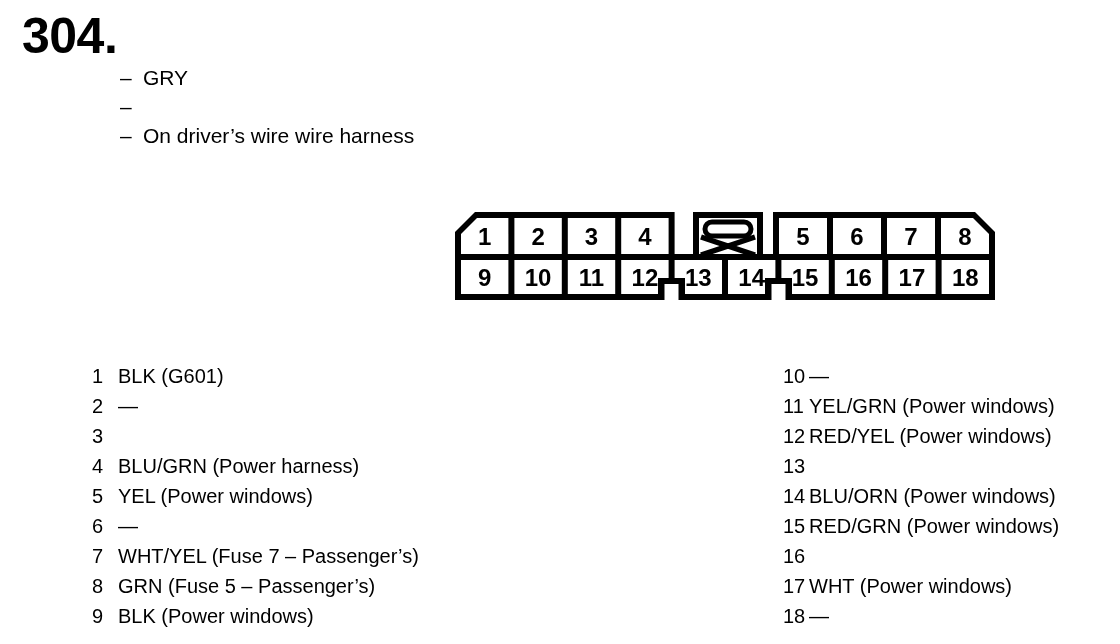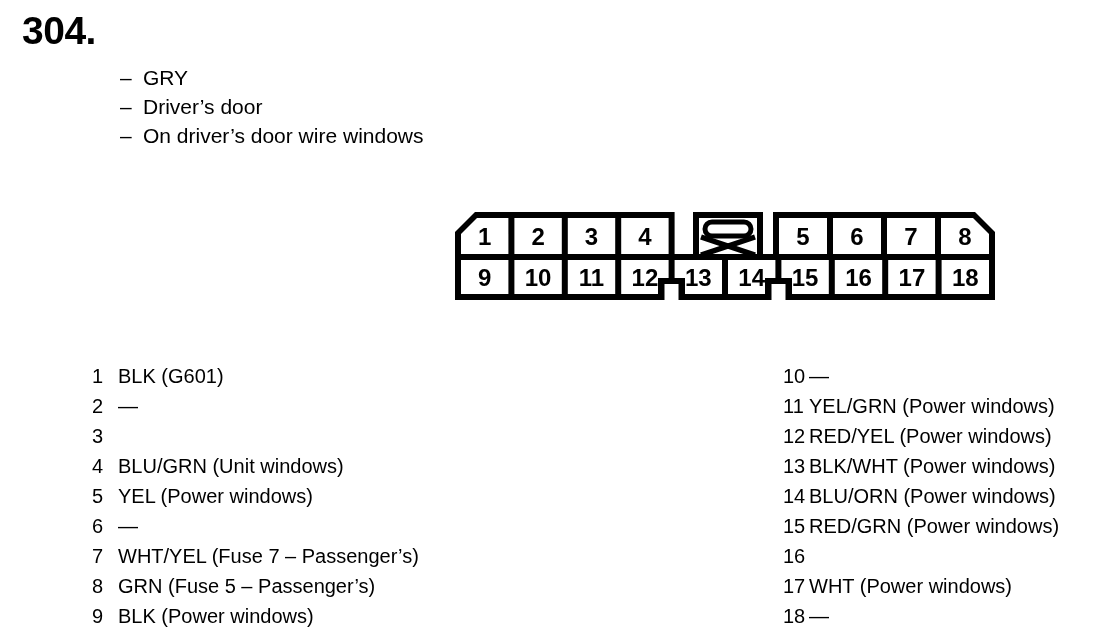--- a/index.html
+++ b/index.html
@@ -7,21 +7,21 @@
     position:relative;
     width:1120px;height:644px;
     background:#ffffff;
     color:#000;
     font-family:"Liberation Sans", sans-serif;
     overflow:hidden;
   }
   .title-row{
     position:absolute;left:22px;top:11px;
     display:flex;
-    font-weight:bold;font-size:39px;line-height:1;
+    font-weight:bold;font-size:50px;line-height:1;
     letter-spacing:-0.5px;
     white-space:nowrap;
   }
   .sec-num{width:96px;flex:none;}
   .notes{
     position:absolute;left:120px;top:63px;
     font-size:21px;line-height:29px;
   }
   .note-row{display:flex;white-space:nowrap;}
   .dash{width:23px;flex:none;}
@@ -49,25 +49,24 @@
     <span class="sec-num">304.</span>
   </div>
 
   <div class="notes">
     <div class="note-row">
       <span class="dash">–</span>
       <span>GRY</span>
     </div>
     <div class="note-row">
       <span class="dash">–</span>
-      <span>Driver’s door</span>
     </div>
     <div class="note-row">
       <span class="dash">–</span>
-      <span>On driver’s door wire windows</span>
+      <span>On driver’s wire wire harness</span>
     </div>
   </div>
 
   <svg class="connector" width="540" height="88" viewBox="0 0 540 88">
 
     <path d="M 0 48 L 0 20 L 20 0 L 219.6 0 L 219.6 48 Z" fill="#000"></path>
     <rect x="238" y="0" width="70" height="48" fill="#000"></rect>
     <path d="M 318 0 L 520 0 L 540 20 L 540 48 L 318 48 Z" fill="#000"></path>
     <rect x="0" y="42" width="540" height="46" fill="#000"></rect>
 
@@ -135,21 +134,21 @@
     </div>
     <div class="pin-row">
       <span class="pin-num">2</span>
       <span>—</span>
     </div>
     <div class="pin-row">
       <span class="pin-num">3</span>
     </div>
     <div class="pin-row">
       <span class="pin-num">4</span>
-      <span>BLU/GRN (Unit windows)</span>
+      <span>BLU/GRN (Power harness)</span>
     </div>
     <div class="pin-row">
       <span class="pin-num">5</span>
       <span>YEL (Power windows)</span>
     </div>
     <div class="pin-row">
       <span class="pin-num">6</span>
       <span>—</span>
     </div>
     <div class="pin-row">
@@ -174,21 +173,20 @@
     <div class="pin-row">
       <span class="pin-num">11</span>
       <span>YEL/GRN (Power windows)</span>
     </div>
     <div class="pin-row">
       <span class="pin-num">12</span>
       <span>RED/YEL (Power windows)</span>
     </div>
     <div class="pin-row">
       <span class="pin-num">13</span>
-      <span>BLK/WHT (Power windows)</span>
     </div>
     <div class="pin-row">
       <span class="pin-num">14</span>
       <span>BLU/ORN (Power windows)</span>
     </div>
     <div class="pin-row">
       <span class="pin-num">15</span>
       <span>RED/GRN (Power windows)</span>
     </div>
     <div class="pin-row">

